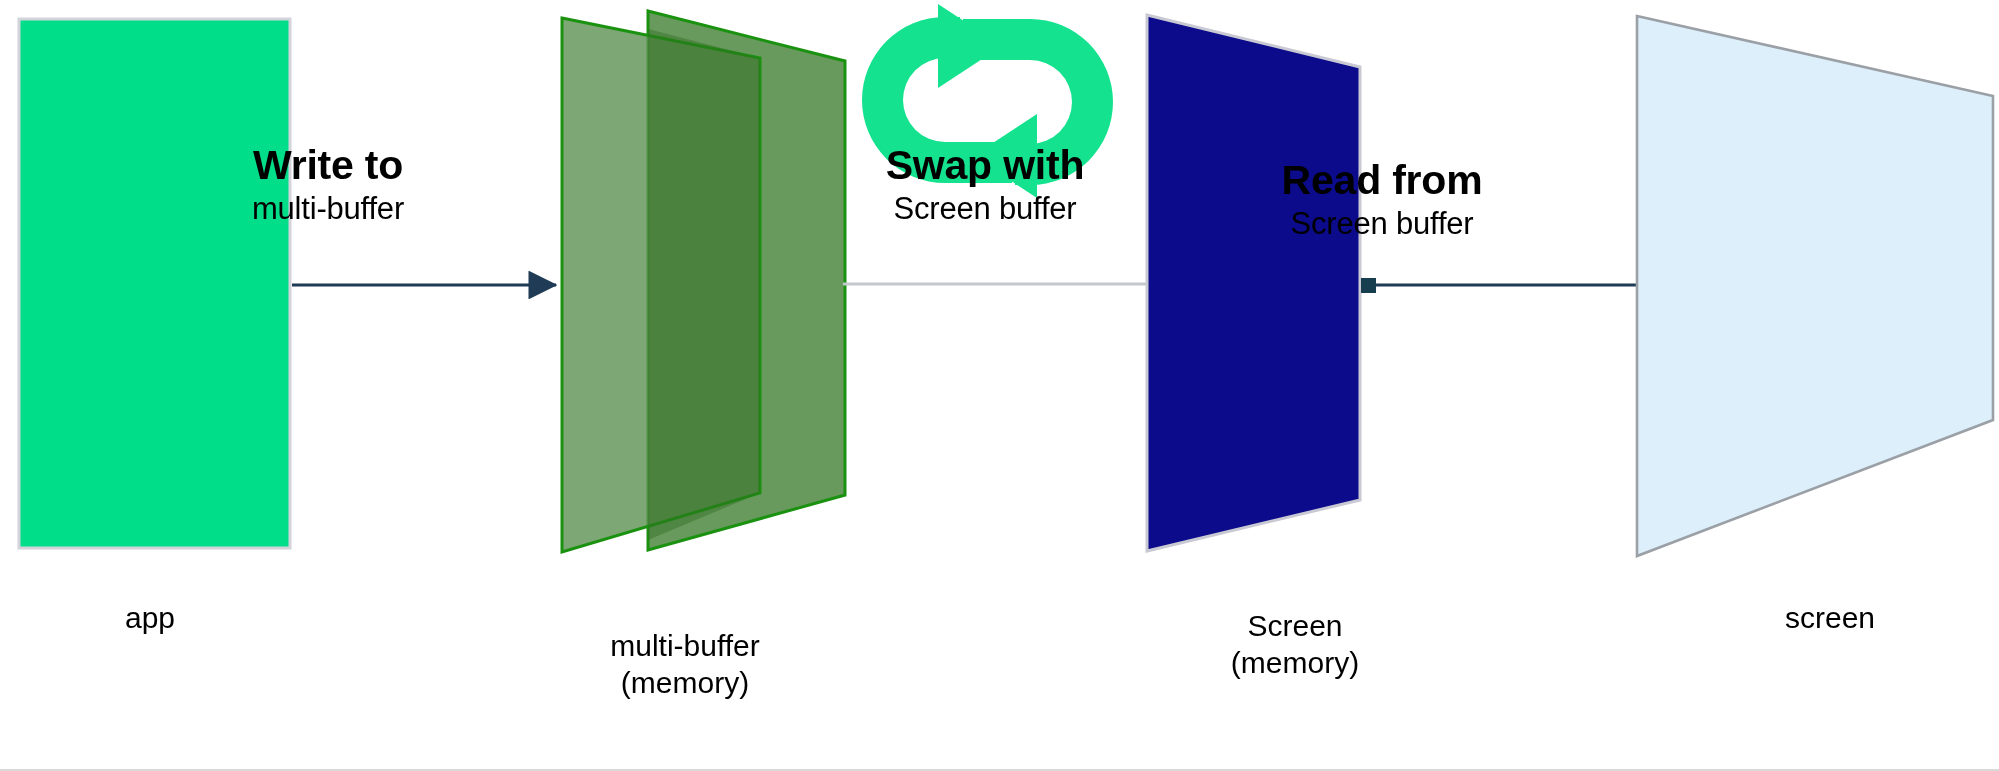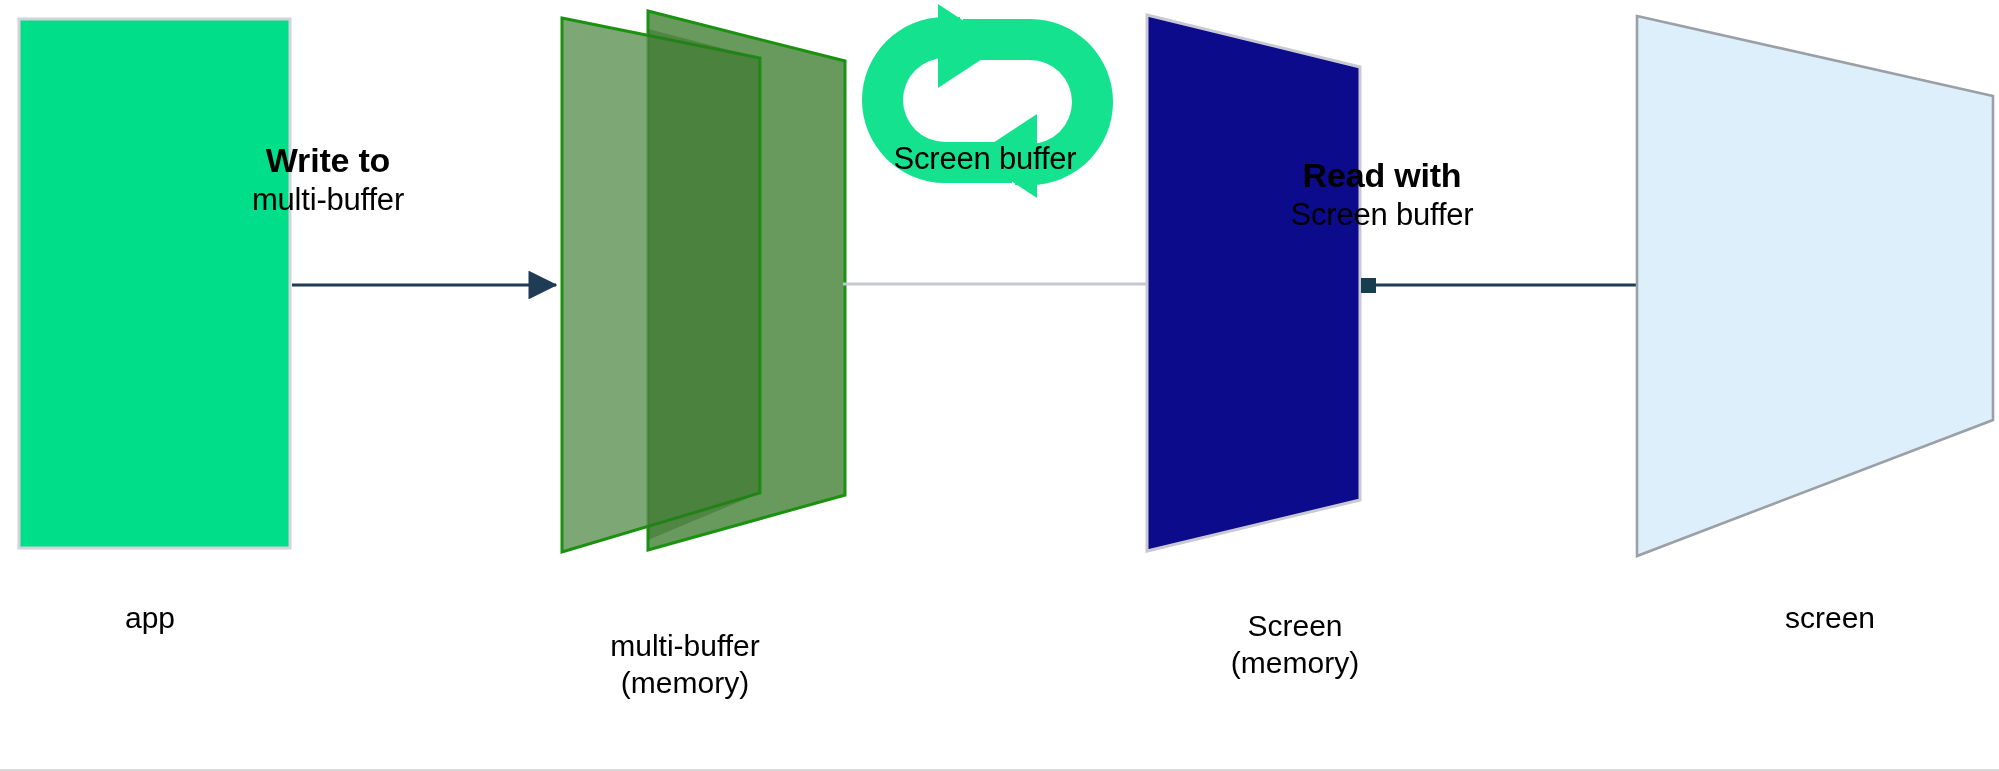--- a/index.html
+++ b/index.html
@@ -34,21 +34,21 @@
     text-align: center;
     color: #000000;
     line-height: 1.22;
     white-space: nowrap;
   }
   .flow-label {
     width: 420px;
   }
   .flow-label .bold-line {
     font-weight: bold;
-    font-size: 34px;
+    font-size: 41px;
     letter-spacing: -0.2px;
     display: block;
   }
   .flow-label .plain-line {
     font-weight: normal;
     font-size: 31px;
     letter-spacing: -0.2px;
     display: block;
   }
   .caption {
@@ -138,25 +138,26 @@
 
     <polygon points="1637,16 1993,96 1993,420 1637,556" fill="#DDEFFA" stroke="#9aa0a6" stroke-width="2.6"></polygon>
   </svg>
 
   <div class="txt flow-label" id="label-write">
     <span class="bold-line">Write to</span>
     <span class="plain-line">multi-buffer</span>
   </div>
 
   <div class="txt flow-label" id="label-swap">
+    <span class="bold-line">Swap with</span>
     <span class="plain-line">Screen buffer</span>
   </div>
 
   <div class="txt flow-label" id="label-read">
-    <span class="bold-line">Read with</span>
+    <span class="bold-line">Read from</span>
     <span class="plain-line">Screen buffer</span>
   </div>
 
   <div class="txt caption" id="caption-app">
     <span>app</span>
   </div>
 
   <div class="txt caption" id="caption-multibuffer">
     <span>multi-buffer</span>
     <span>(memory)</span>

